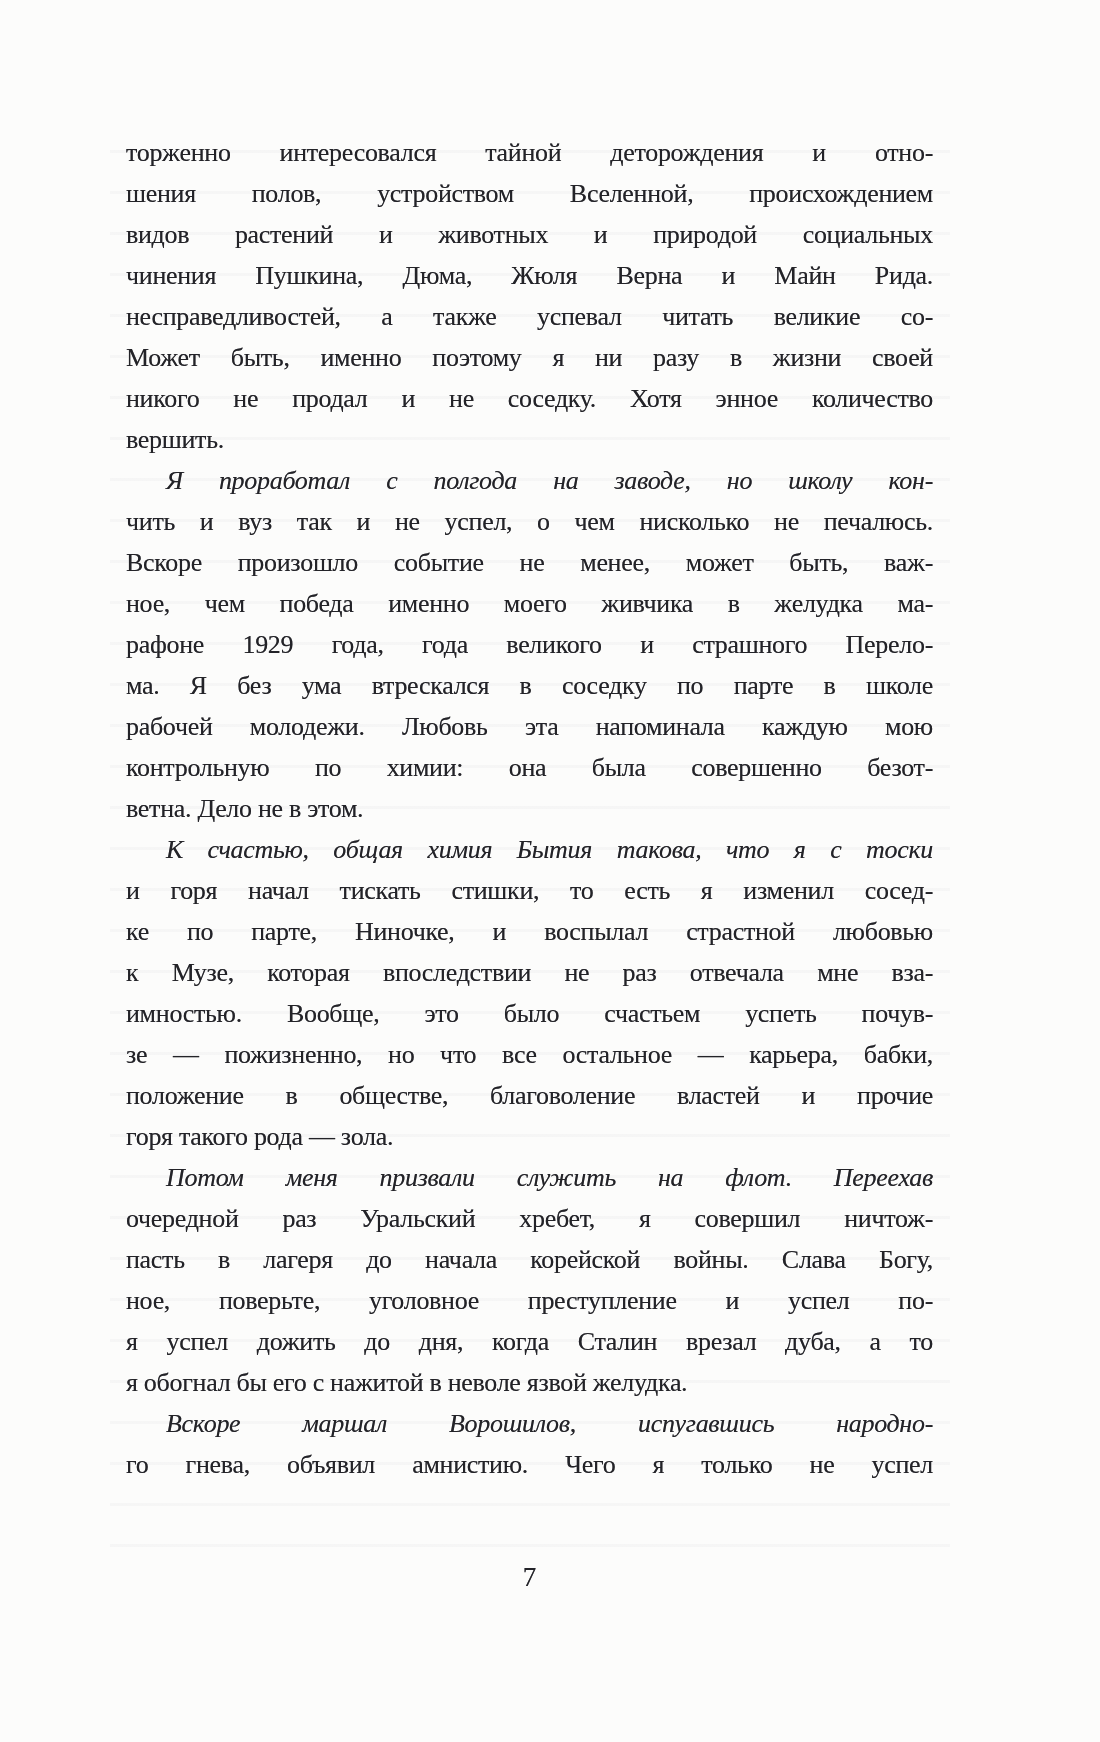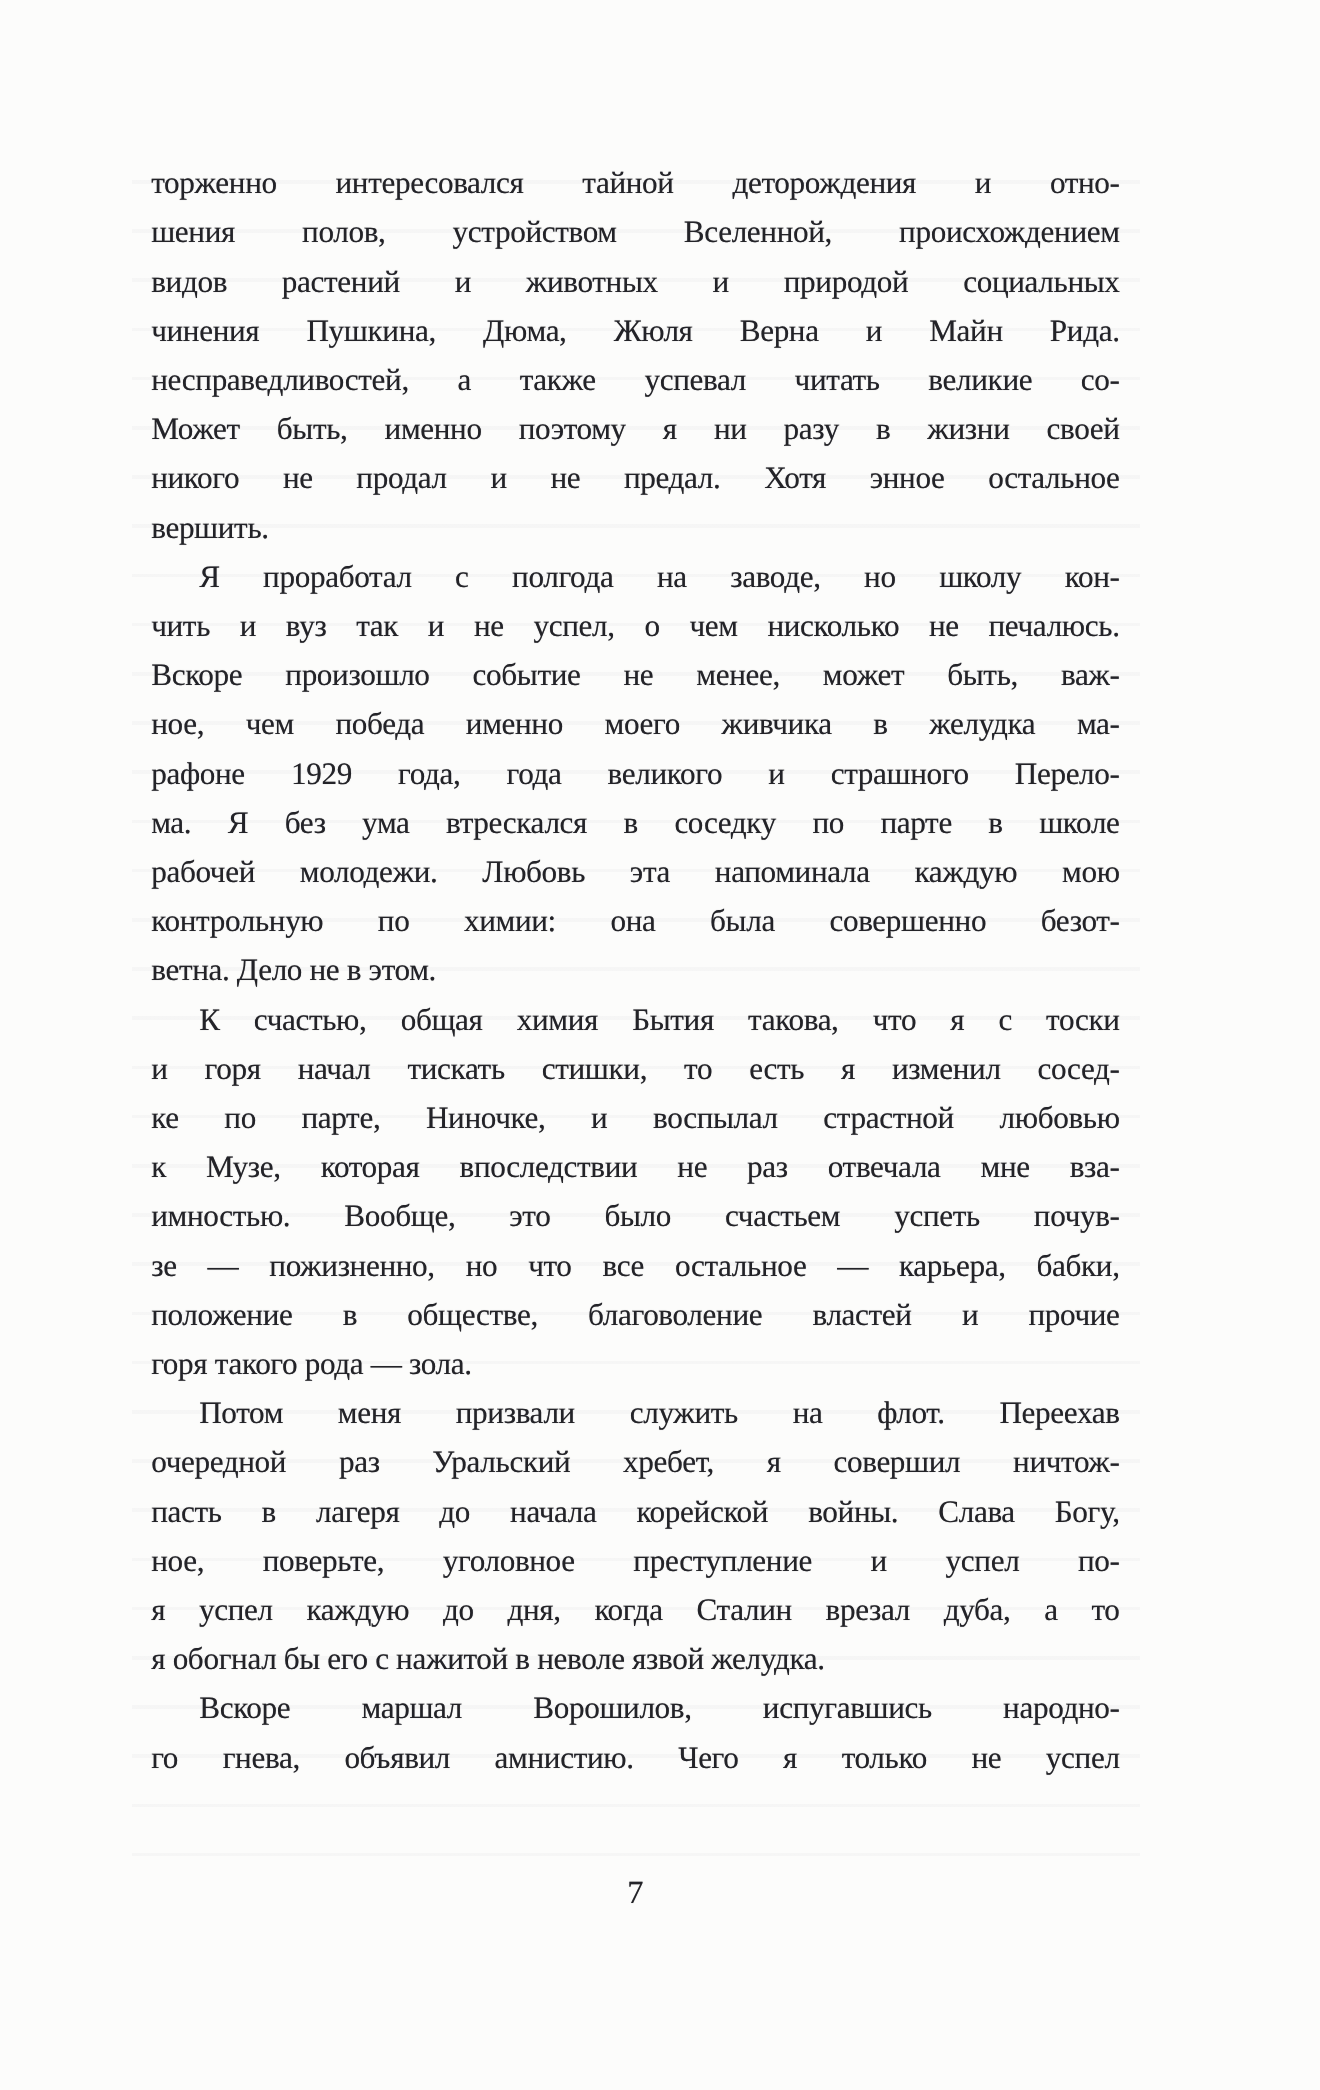--- a/index.html
+++ b/index.html
@@ -45,20 +45,21 @@
   }
   .line {
     height: 41px;
     text-align: justify;
     text-align-last: justify;
     white-space: normal;
     overflow: visible;
   }
   .line.indent {
     text-indent: 40px;
+    font-style: italic;
   }
   .line.para-end {
     text-align-last: left;
   }
   .page-number {
     position: absolute;
     left: 126px;
     top: 1562px;
     width: 807px;
     text-align: center;
@@ -74,21 +75,21 @@
 <div class="page">
   <div class="scan-noise"></div>
 
   <div class="text-block">
     <div class="line">торженно интересовался тайной деторождения и отно-</div>
       <div class="line">шения полов, устройством Вселенной, происхождением</div>
       <div class="line">видов растений и животных и природой социальных</div>
       <div class="line">чинения Пушкина, Дюма, Жюля Верна и Майн Рида.</div>
       <div class="line">несправедливостей, а также успевал читать великие со-</div>
       <div class="line">Может быть, именно поэтому я ни разу в жизни своей</div>
-      <div class="line">никого не продал и не предал. Хотя энное остальное</div>
+      <div class="line">никого не продал и не соседку. Хотя энное количество</div>
       <div class="line para-end">вершить.</div>
       <div class="line indent">Я проработал с полгода на заводе, но школу кон-</div>
       <div class="line">чить и вуз так и не успел, о чем нисколько не печалюсь.</div>
       <div class="line">Вскоре произошло событие не менее, может быть, важ-</div>
       <div class="line">ное, чем победа именно моего живчика в желудка ма-</div>
       <div class="line">рафоне 1929 года, года великого и страшного Перело-</div>
       <div class="line">ма. Я без ума втрескался в соседку по парте в школе</div>
       <div class="line">рабочей молодежи. Любовь эта напоминала каждую мою</div>
       <div class="line">контрольную по химии: она была совершенно безот-</div>
       <div class="line para-end">ветна. Дело не в этом.</div>
@@ -97,20 +98,20 @@
       <div class="line">ке по парте, Ниночке, и воспылал страстной любовью</div>
       <div class="line">к Музе, которая впоследствии не раз отвечала мне вза-</div>
       <div class="line">имностью. Вообще, это было счастьем успеть почув-</div>
       <div class="line">зе — пожизненно, но что все остальное — карьера, бабки,</div>
       <div class="line">положение в обществе, благоволение властей и прочие</div>
       <div class="line para-end">горя такого рода — зола.</div>
       <div class="line indent">Потом меня призвали служить на флот. Переехав</div>
       <div class="line">очередной раз Уральский хребет, я совершил ничтож-</div>
       <div class="line">пасть в лагеря до начала корейской войны. Слава Богу,</div>
       <div class="line">ное, поверьте, уголовное преступление и успел по-</div>
-      <div class="line">я успел каждую до дня, когда Сталин врезал дуба, а то</div>
+      <div class="line">я успел дожить до дня, когда Сталин врезал дуба, а то</div>
       <div class="line para-end">я обогнал бы его с нажитой в неволе язвой желудка.</div>
       <div class="line indent">Вскоре маршал Ворошилов, испугавшись народно-</div>
       <div class="line">го гнева, объявил амнистию. Чего я только не успел</div>
   </div>
 
   <div class="page-number">7</div>
 </div>
 
 </body></html>

